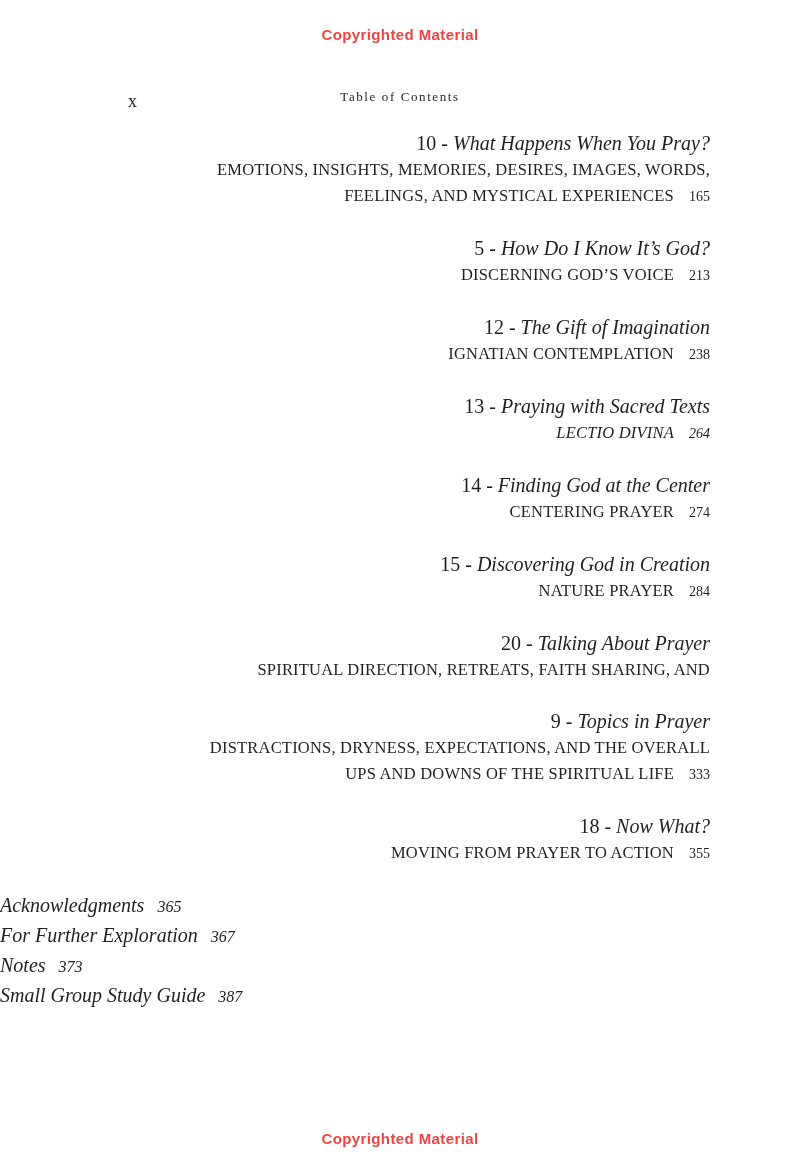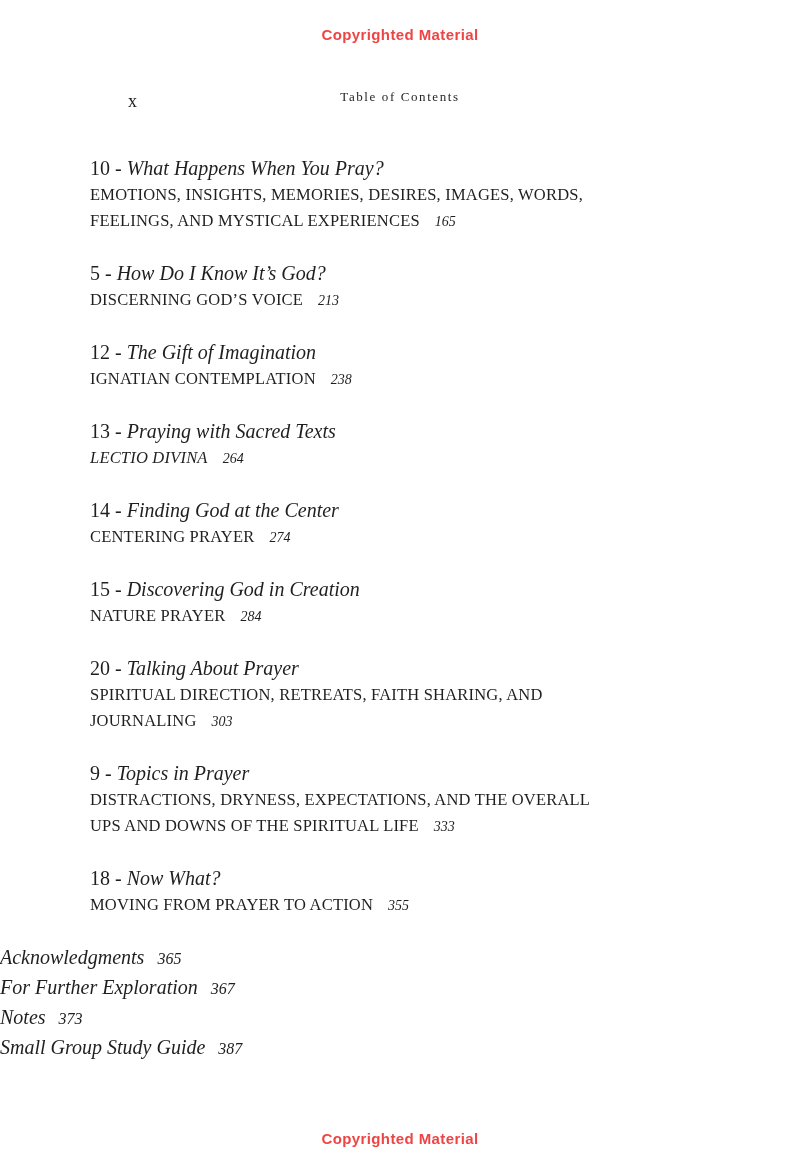--- a/index.html
+++ b/index.html
@@ -38,25 +38,25 @@
     top: 2px;
     font-size: 18px;
   }
   .header .title {
     display: block;
     text-align: center;
     font-size: 13px;
     letter-spacing: 1.6px;
   }
   .toc {
-    margin-top: 41px;
+    margin-top: 16px;
     width: 620px;
     margin-left: auto;
     margin-right: auto;
-    text-align: left;
+    text-align: right;
   }
   .entry { margin-bottom: 24px; }
   .entry-heading {
     font-size: 20px;
     line-height: 28px;
     white-space: nowrap;
   }
   .entry-heading .num { font-style: normal; }
   .entry-heading .sep { white-space: pre; }
   .entry-heading .ttl { font-style: italic; }
@@ -64,21 +64,20 @@
     font-size: 16.5px;
     line-height: 26px;
     letter-spacing: 0.2px;
   }
   .entry-sub .sub-line { display: block; }
   .entry-sub.italic-sub { font-style: italic; }
   .pg {
     font-size: 14px;
     margin-left: 15px;
     letter-spacing: 0;
-    font-style: italic;
   }
   .backmatter {
     margin-top: 12px;
     text-align: left;
     font-style: italic;
     font-size: 20px;
     line-height: 28px;
   }
   .backmatter .pg { font-size: 16px; margin-left: 13px; }
 </style>
@@ -149,21 +148,20 @@
           <span class="sub-line">NATURE PRAYER<span class="pg">284</span></span>
         </div>
   </div>
 
   <div class="entry">
     <div class="entry-heading">
       <span class="num">20</span><span class="sep"> - </span><span class="ttl">Talking About Prayer</span>
     </div>
     <div class="entry-sub">
           <span class="sub-line">SPIRITUAL DIRECTION, RETREATS, FAITH SHARING, AND</span>
-          <span class="sub-line">JOURNALING<span class="pg">303</span></span>
         </div>
   </div>
 
   <div class="entry">
     <div class="entry-heading">
       <span class="num">9</span><span class="sep"> - </span><span class="ttl">Topics in Prayer</span>
     </div>
     <div class="entry-sub">
           <span class="sub-line">DISTRACTIONS, DRYNESS, EXPECTATIONS, AND THE OVERALL</span>
           <span class="sub-line">UPS AND DOWNS OF THE SPIRITUAL LIFE<span class="pg">333</span></span>

